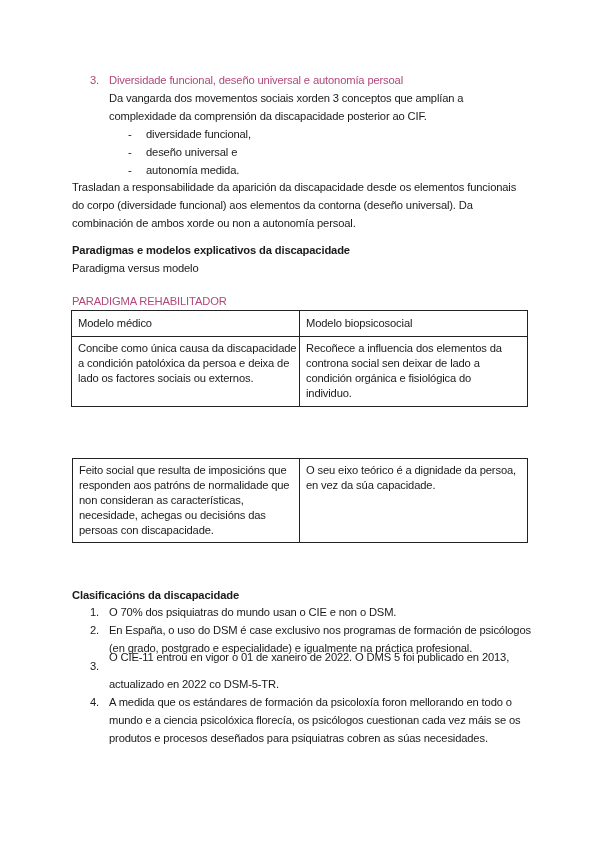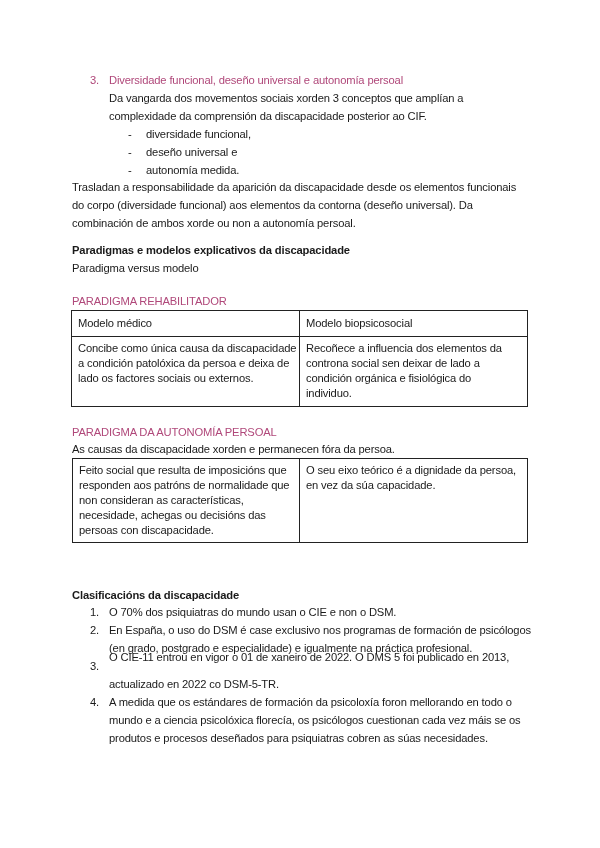--- a/index.html
+++ b/index.html
@@ -105,22 +105,20 @@
       <td class="cell-lines">
         <span>Recoñece a influencia dos elementos da</span>
         <span>controna social sen deixar de lado a</span>
         <span>condición orgánica e fisiológica do</span>
         <span>individuo.</span>
       </td>
     </tr>
   </tbody>
     </table>
 
-  <span class="abs pink line" style="left:72px; top:423px;">PARADIGMA DA AUTONOMÍA PERSOAL</span>
-  <span class="abs line" style="left:72px; top:440px;">As causas da discapacidade xorden e permanecen fóra da persoa.</span>
 
   <table class="model-table" style="left:72px; top:458px; width:455px;">
     <colgroup>
         <col style="width:227px">
         <col style="width:228px">
       </colgroup>
     <tbody>
     <tr>
       <td class="cell-lines">
         <span>Feito social que resulta de imposicións que</span>

